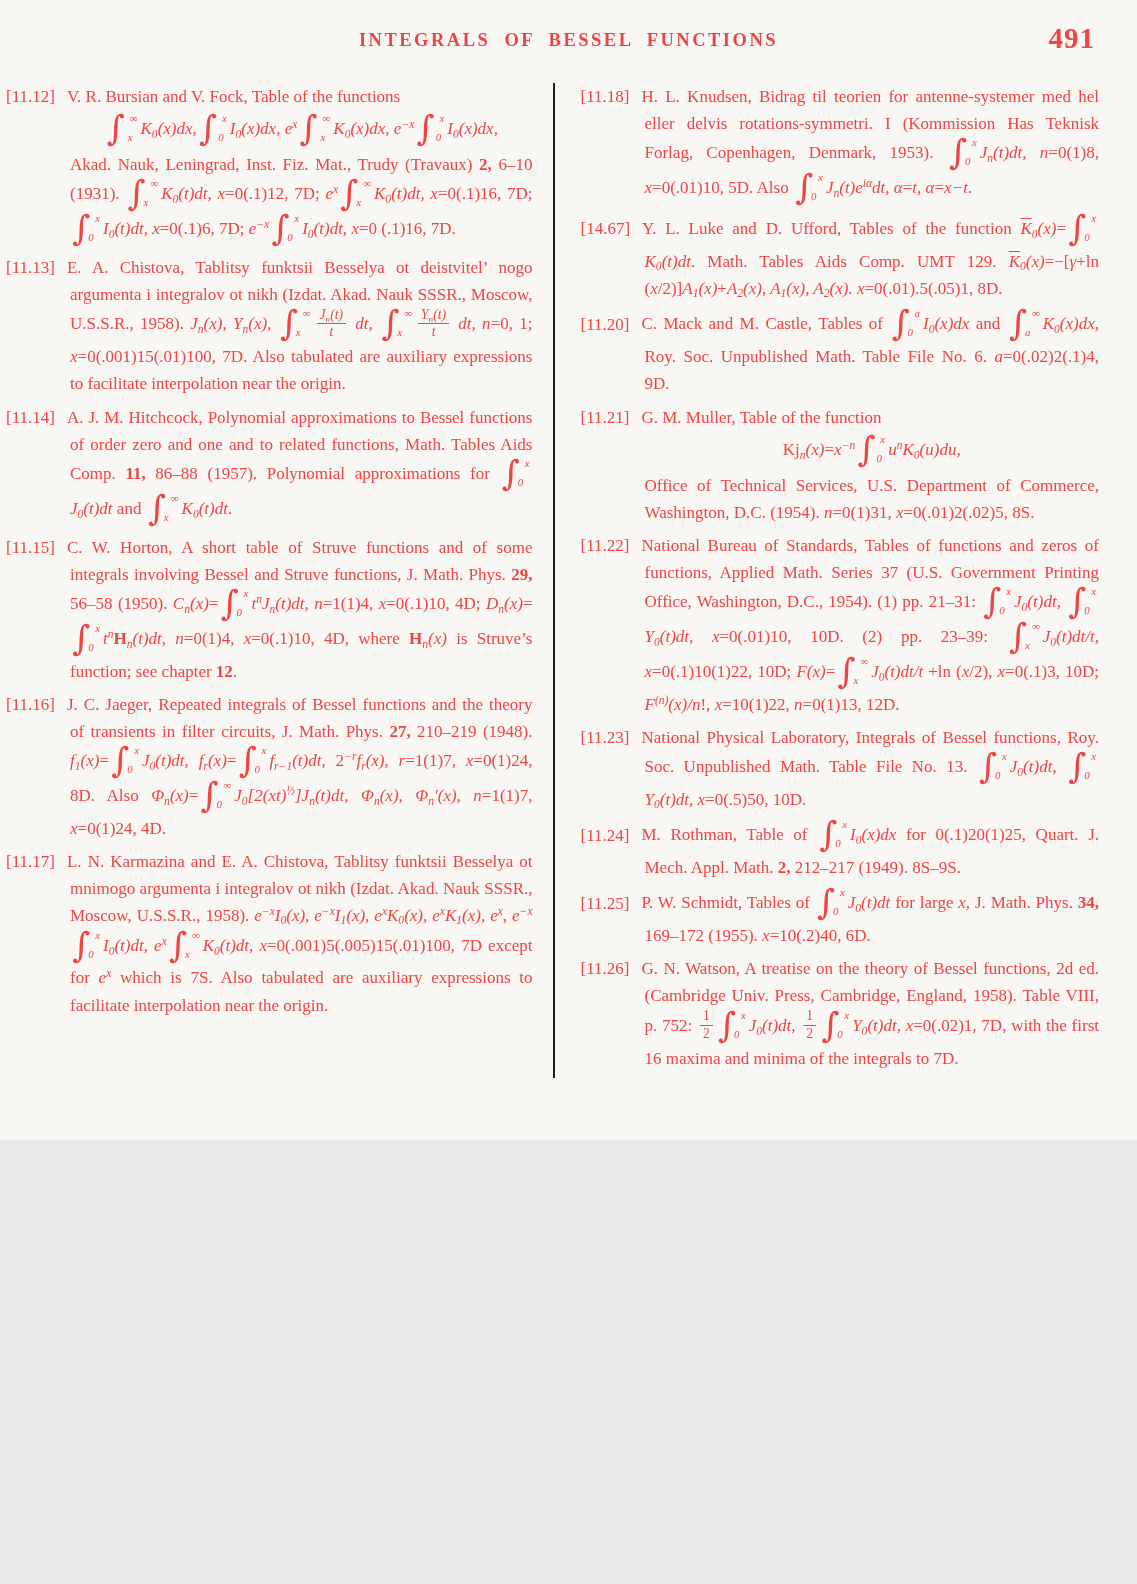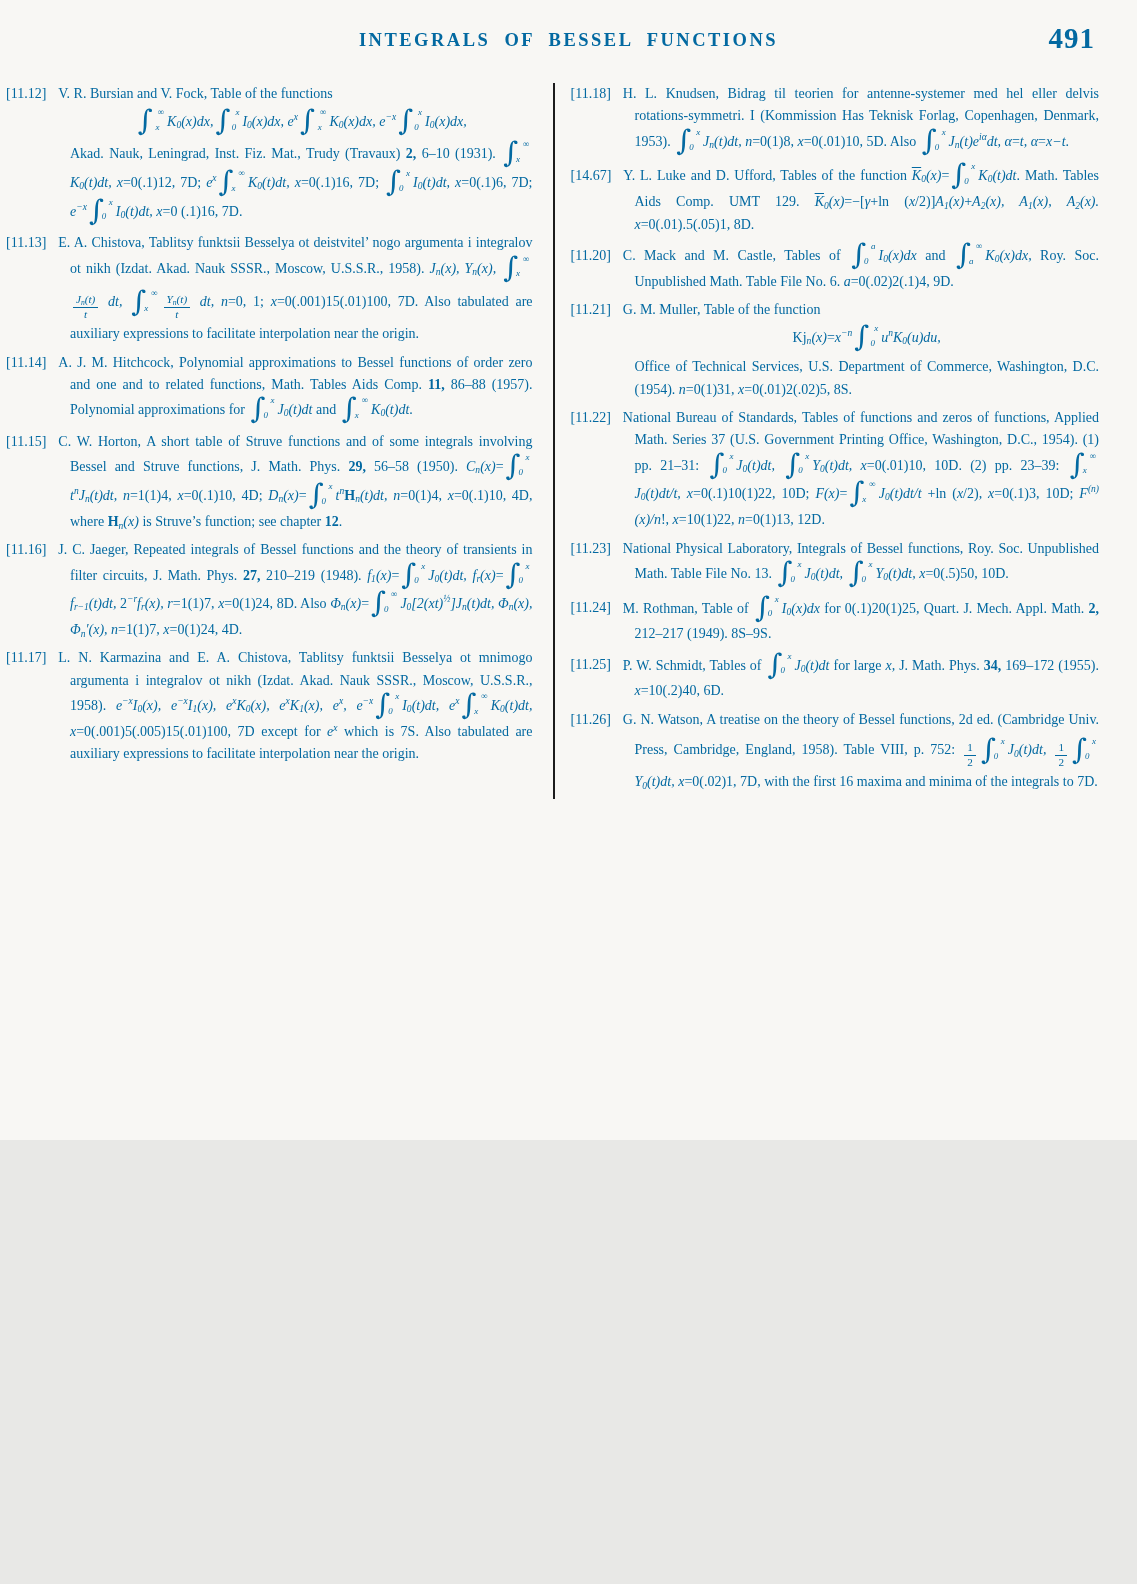--- a/index.html
+++ b/index.html
@@ -2,21 +2,21 @@
 <html><head>
 <meta charset="utf-8">
 <style>
   html,body { margin:0; padding:0; }
   body { background:#e8e8e6; }
   .page {
     position:relative;
     width:1137px; height:1140px;
     margin:0 auto;
     background:#f8f7f4;
-    color:#0369a1;
+    color:#ef4444;
     font-family:"Liberation Serif","DejaVu Serif",serif;
     overflow:hidden;
   }
   .title {
     padding-top:30px;
     text-align:center;
     font-weight:700;
     font-size:18.5px;
     letter-spacing:2.5px;
     word-spacing:7px;
@@ -26,24 +26,24 @@
     top:22px; right:42px;
     font-size:29px;
     font-weight:600;
     letter-spacing:1px;
   }
   .columns {
     display:flex;
     margin-top:32px;
     padding:0 38px 0 6px;
   }
-  .col { box-sizing:border-box; font-size:14px; line-height:1.6; }
+  .col { box-sizing:border-box; font-size:17px; line-height:1.6; }
   .col-left  { width:50%; padding-right:20px; }
   .divider   { width:2px; background:#1c1c1c; }
-  .col-right { flex:1; padding-left:16px; }
+  .col-right { flex:1; padding-left:26px; }
 
   .entry {
     text-align:justify;
     margin-bottom:6px;
     padding-left:64px;
     text-indent:-64px;
   }
   .entry-label { margin-right:12px; white-space:nowrap; }
 
   .rm { font-style:normal; }
@@ -84,21 +84,21 @@
     display:inline-flex;
     flex-direction:column;
     vertical-align:middle;
     text-align:center;
     font-size:0.8em;
     line-height:1.2;
     margin:0 3px;
     transform:translateY(-2px);
     text-indent:0;
   }
-  .frac-num { padding:0 3px;margin-top:12px; }
+  .frac-num { padding:0 3px; }
   .frac-den { border-top:1.3px solid currentColor; padding:0 3px; }
 
   .display {
     display:block;
     text-indent:0;
     text-align:center;
     margin:3px 0 3px 0;
   }
 </style>
 </head>

